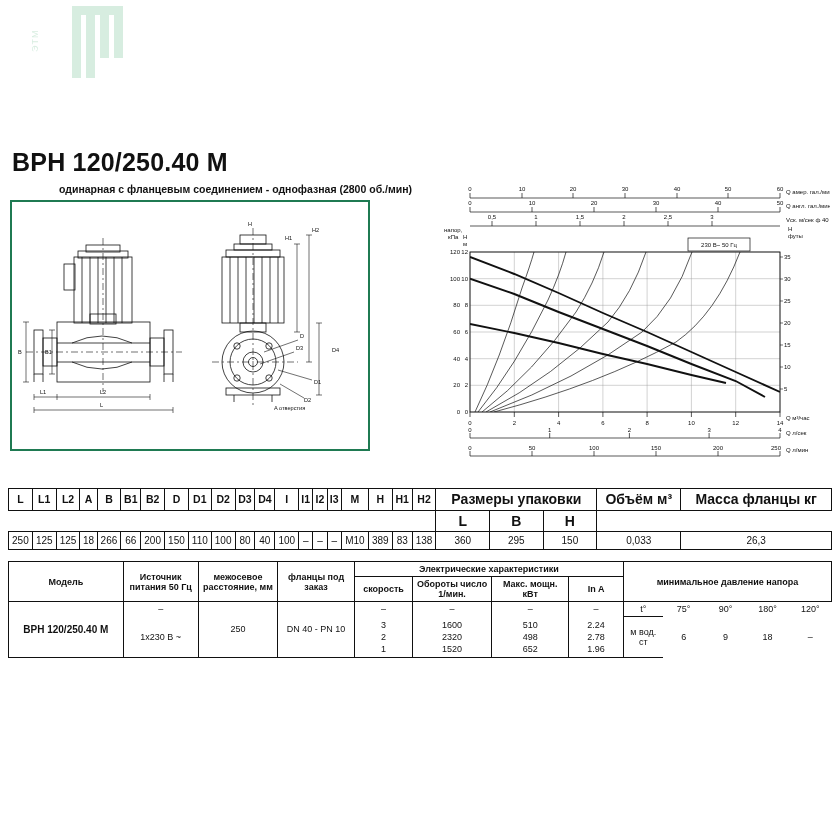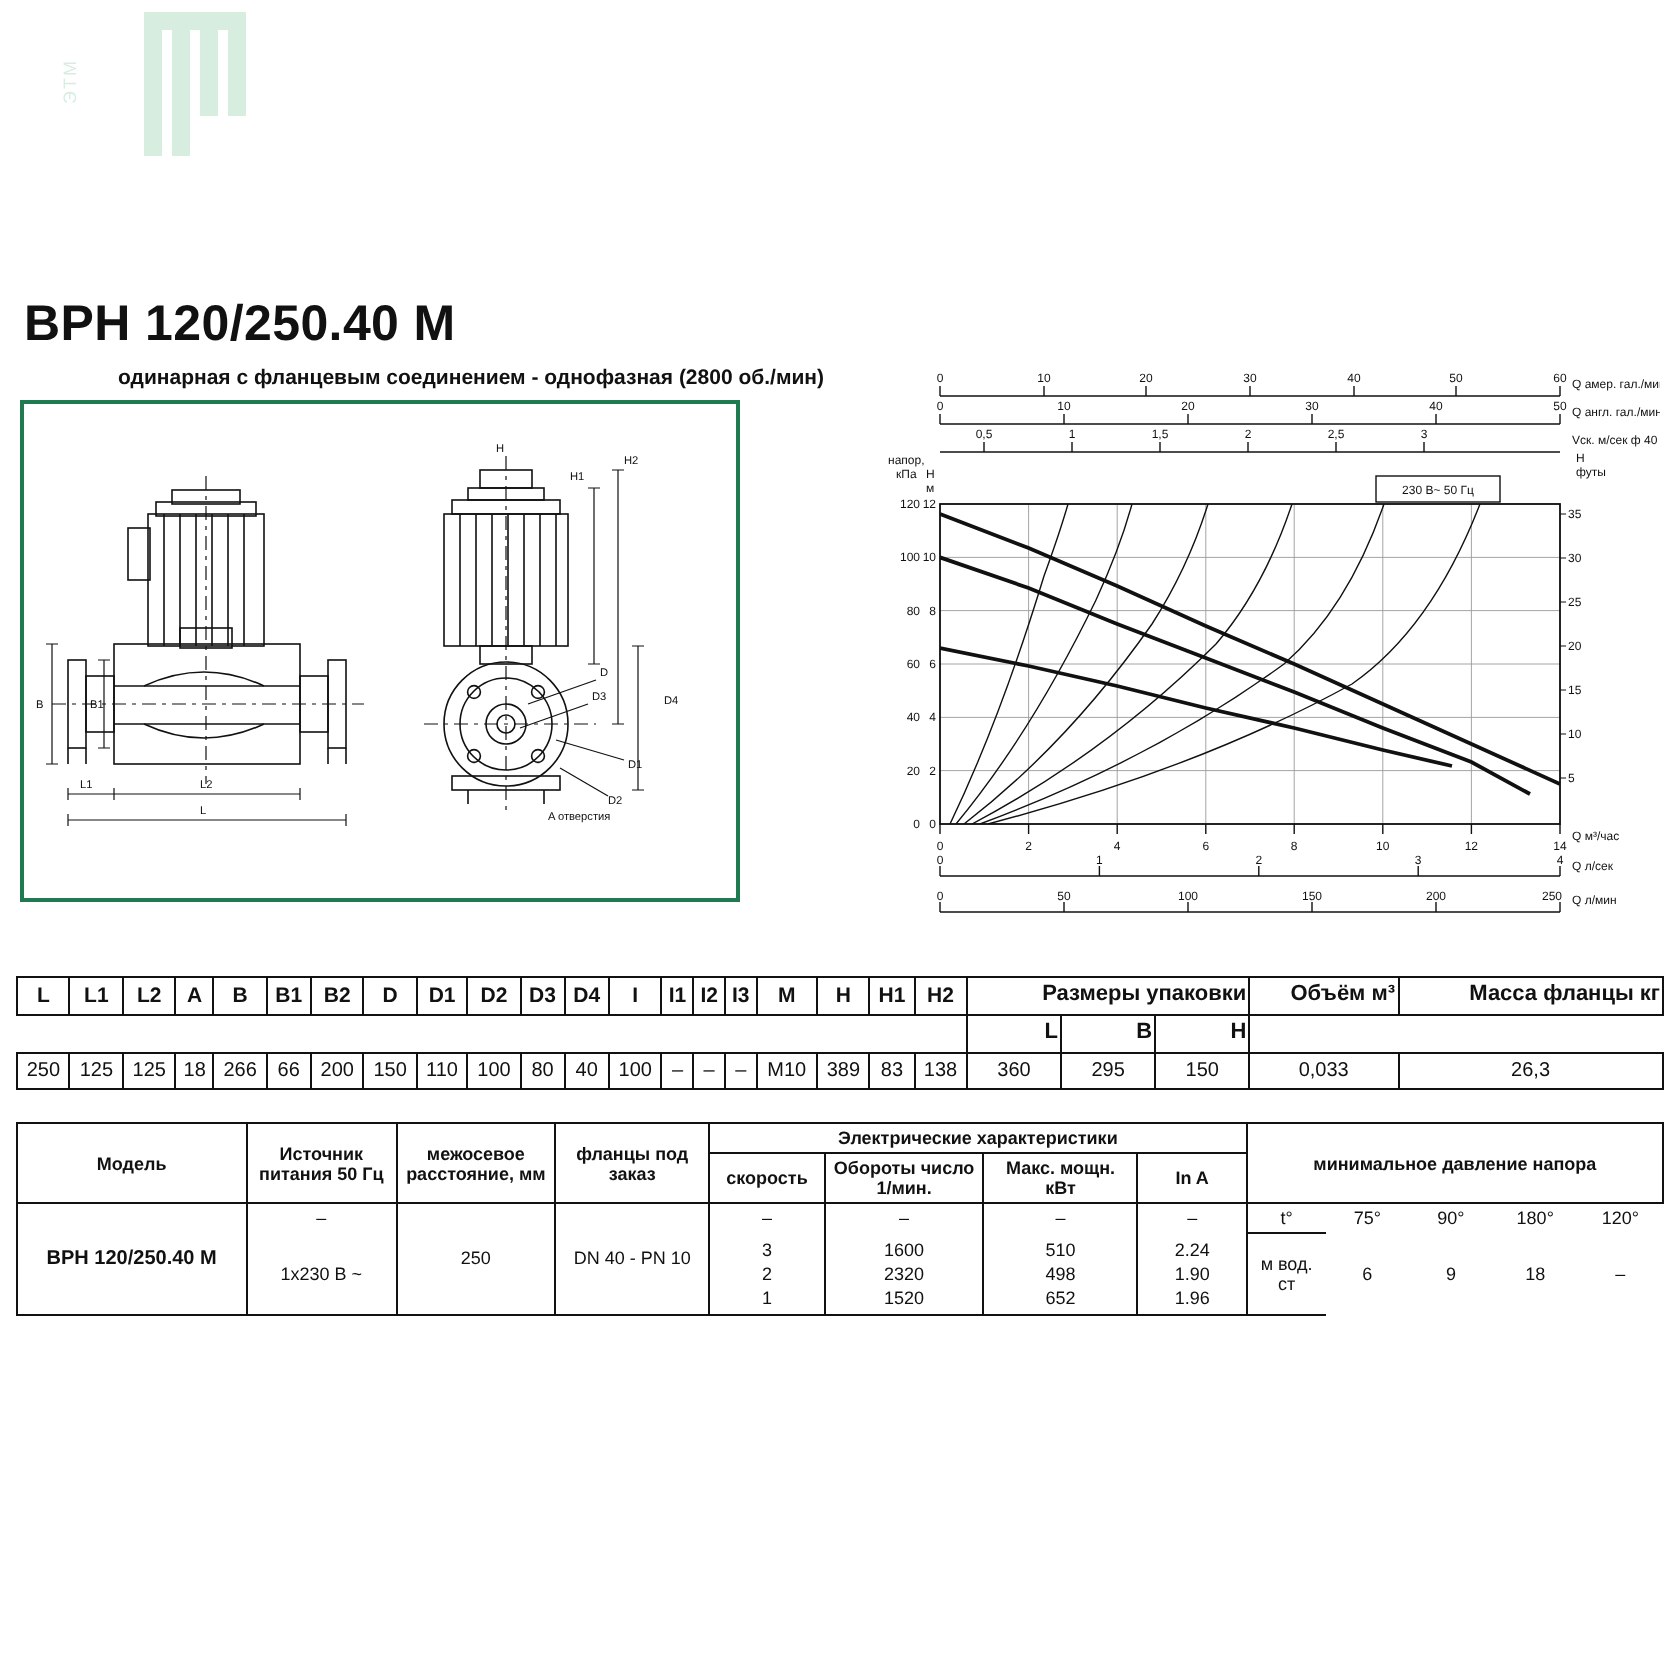--- a/index.html
+++ b/index.html
@@ -19,21 +19,21 @@
   .draw-frame{position:absolute;left:10px;top:200px;width:356px;height:247px;border:2px solid #1f7a52;background:#fff;}
   .draw-inner{position:absolute;left:0;top:0;width:100%;height:100%;}
 
   
   .chart{position:absolute;left:430px;top:180px;width:400px;height:300px;}
 
   
   .dimtable{position:absolute;left:8px;top:488px;width:824px;border-collapse:collapse;}
   .dimtable td,.dimtable th{border:1px solid #111;font-size:10px;text-align:center;padding:3px 1px;font-weight:normal;}
   .dimtable th{font-weight:bold;font-size:10.5px;}
-  .dimtable .hsmall{font-size:11px;line-height:1.05;font-weight:bold;text-align:right;}
+  .dimtable .hsmall{font-size:14px;line-height:1.05;font-weight:bold;}
 
   
   .spectable{position:absolute;left:8px;top:561px;width:824px;border-collapse:collapse;}
   .spectable td,.spectable th{border:1px solid #111;font-size:9px;text-align:center;padding:2px 2px;font-weight:normal;vertical-align:middle;}
   .spectable th{font-weight:bold;}
   .spectable .model{font-weight:bold;font-size:10px;}
   .nb{border:none !important;}
   .nbr{border-right:none !important;}
   .nbt{border-top:none !important;}
   .nbb{border-bottom:none !important;}
@@ -426,21 +426,21 @@
         <div>2320</div>
         <div>1520</div>
       </td>
       <td class="nbt lines">
         <div>510</div>
         <div>498</div>
         <div>652</div>
       </td>
       <td class="nbt lines">
         <div>2.24</div>
-        <div>1.90</div>
+        <div>2.78</div>
         <div>1.96</div>
       </td>
       <td class="nbr">м вод. ст</td>
       <td class="nb">6</td>
       <td class="nb">9</td>
       <td class="nb">18</td>
       <td class="nb">–</td>
     </tr>
   </tbody>
     </table>

